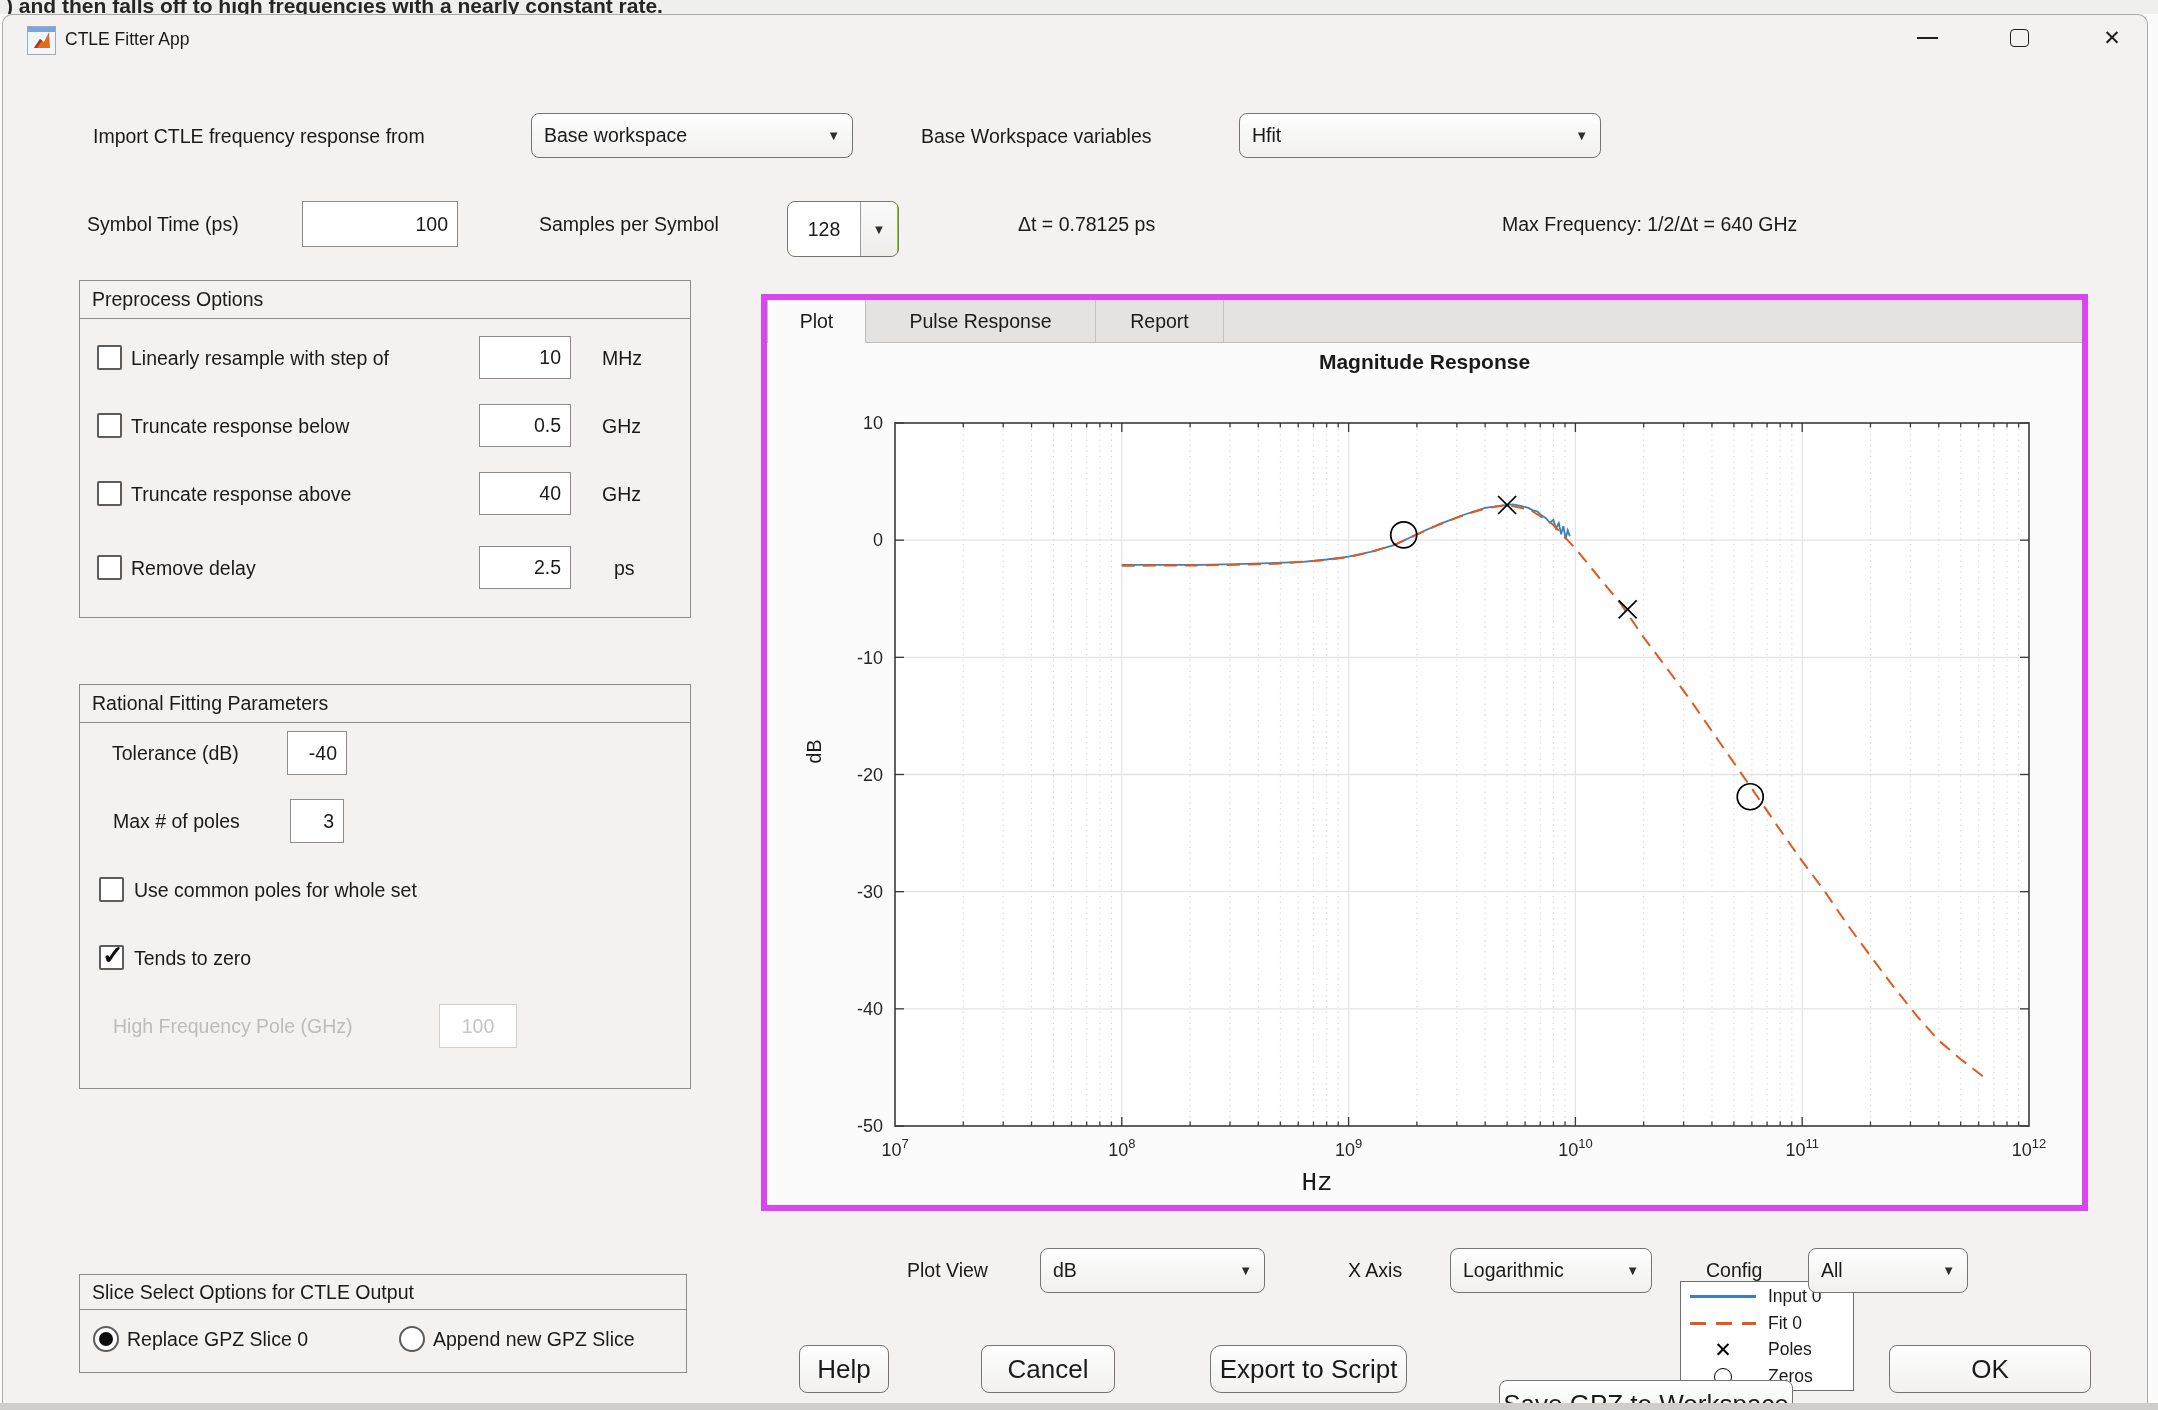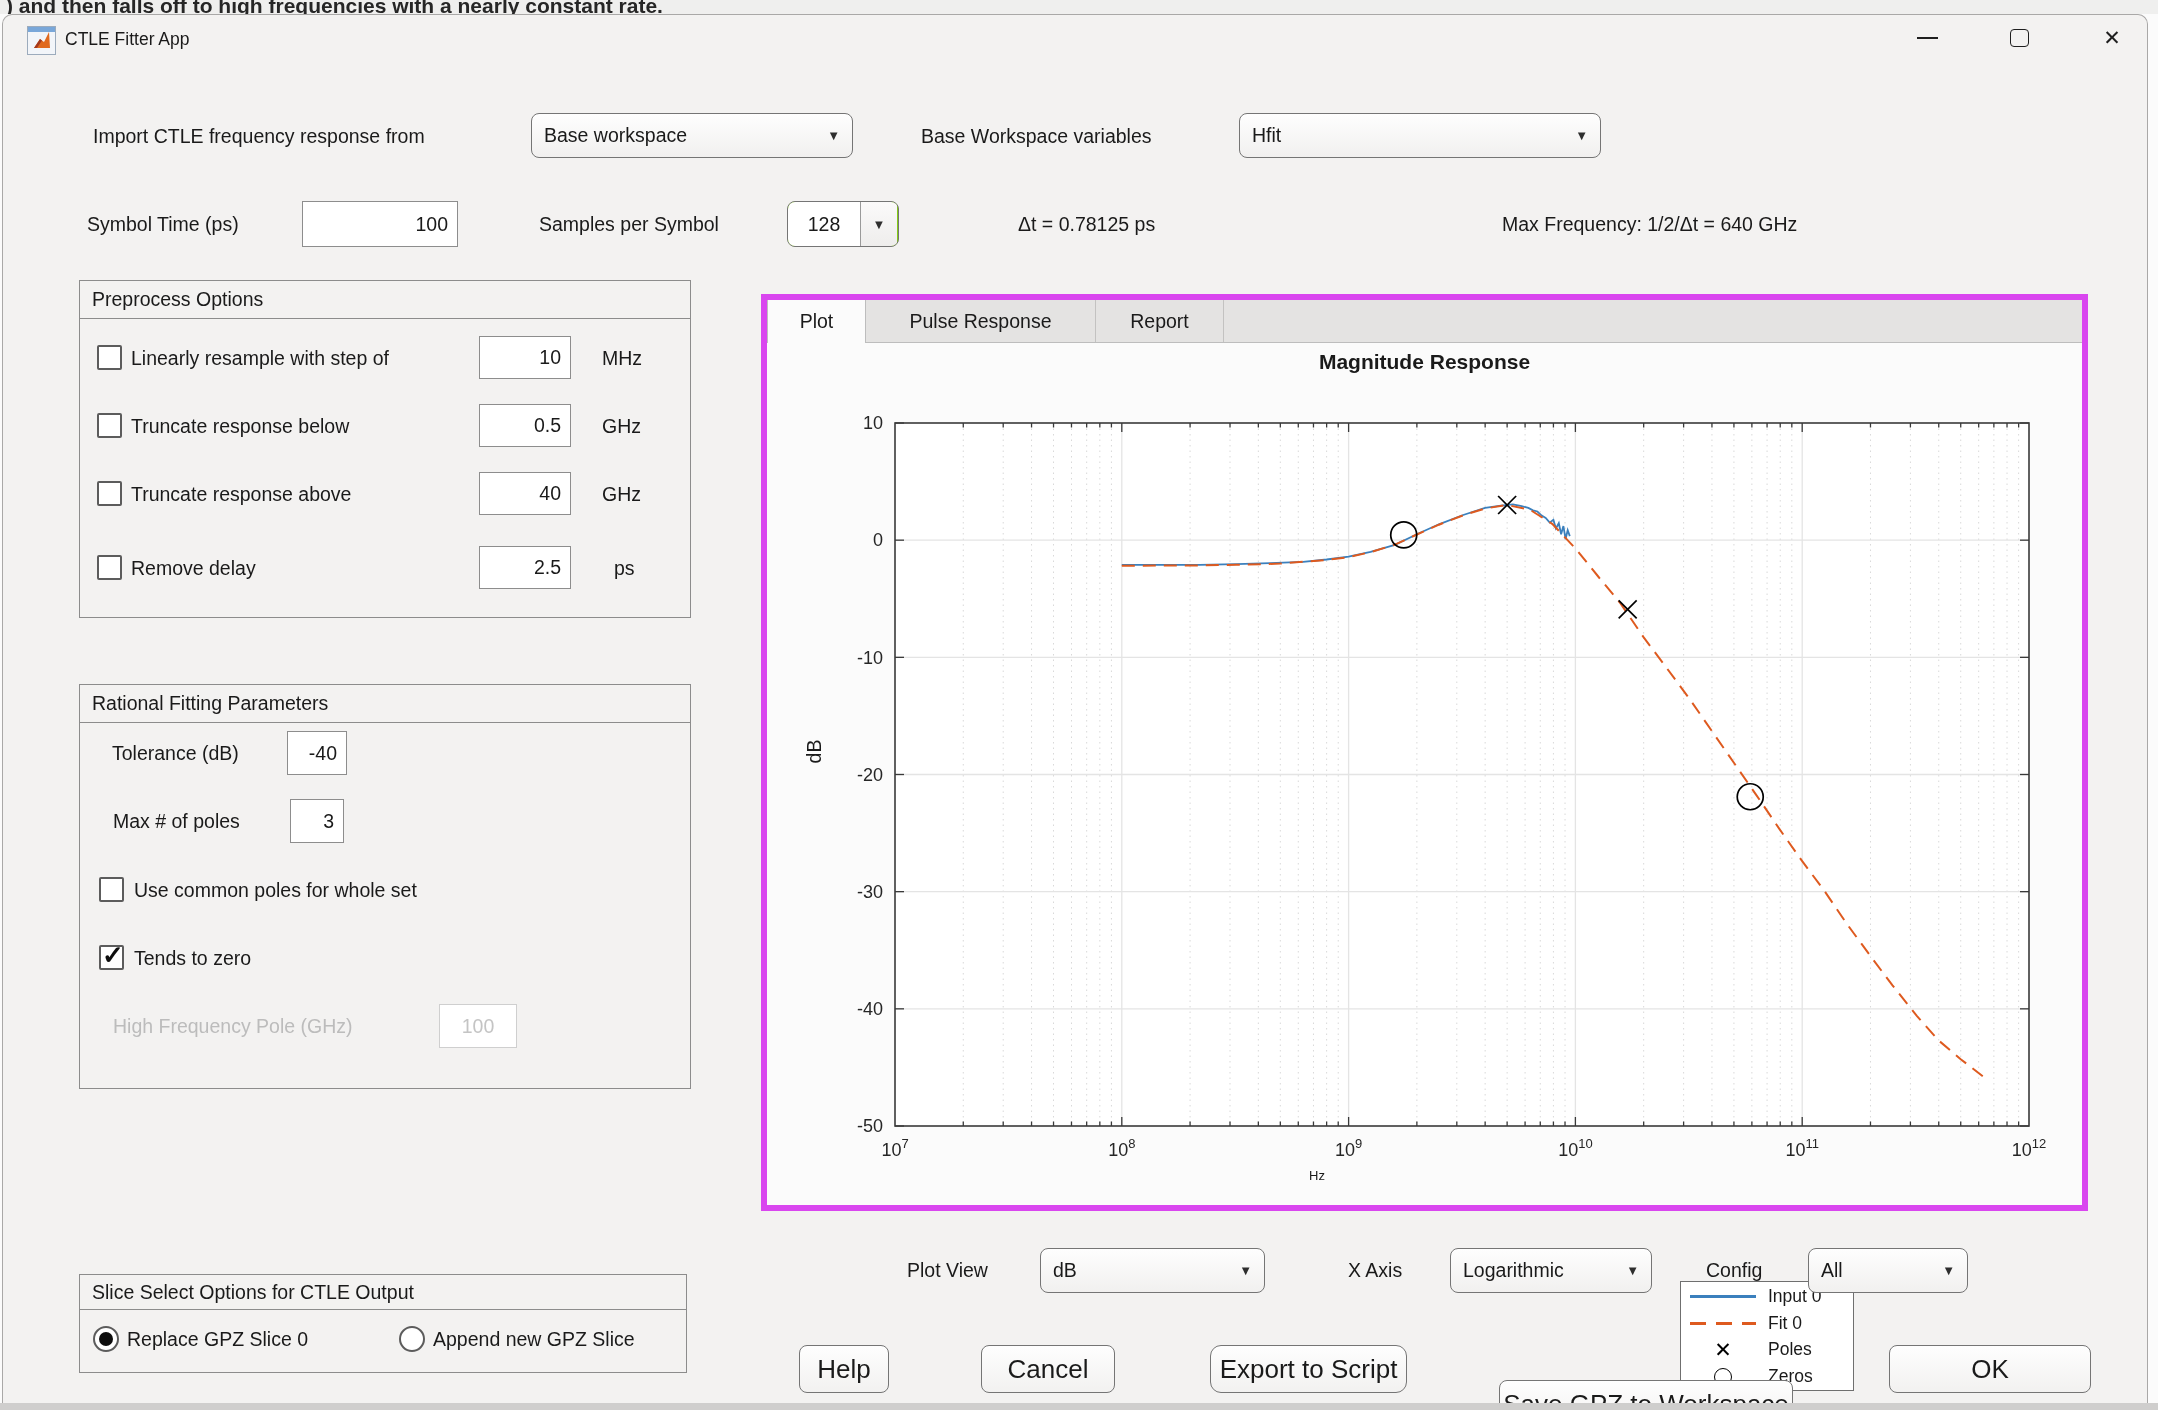--- a/index.html
+++ b/index.html
@@ -30,21 +30,21 @@
   .dd .arr{font-size:13px;color:#2e2e2e;margin-left:8px;}
   .btn{position:absolute;height:48px;border:1.7px solid #757575;border-radius:8px;
        background:linear-gradient(#fefefe,#f2f1f0);display:flex;align-items:center;justify-content:center;
        font-size:26px;box-sizing:border-box;text-align:center;}
   .field{position:absolute;background:#fff;border:1.5px solid #8d8d8d;display:flex;align-items:center;
          font-size:19.5px;box-sizing:border-box;}
   .field.num{justify-content:flex-end;padding-right:9px;}
   .field.ctr{justify-content:center;}
   .field.disabled{border-color:#cfcfcf;color:#c4c4c4;}
   
-  .combo{position:absolute;height:46px;border:1.7px solid #757575;border-radius:8px;overflow:hidden;
+  .combo{position:absolute;height:56px;border:1.7px solid #757575;border-radius:8px;overflow:hidden;
          display:flex;box-sizing:border-box;background:#84cc16;}
   .combo .cfield{width:72px;display:flex;align-items:center;justify-content:center;font-size:19.5px;background:#fff;}
   .combo .cbtn{width:36px;display:flex;align-items:center;justify-content:center;
                background:linear-gradient(#fbfafa,#eeedec);border-left:1.5px solid #9a9a9a;font-size:13px;color:#2e2e2e;}
   
   .panel{position:absolute;border:1.5px solid #8c8c8c;box-sizing:border-box;}
   .panel-h{height:38px;border-bottom:1.5px solid #8c8c8c;display:flex;align-items:center;
            padding-left:12px;font-size:19.5px;box-sizing:border-box;}
   
   .cb{position:absolute;width:25px;height:25px;background:#fff;border:2px solid #5c5c5c;border-radius:2px;box-sizing:border-box;}
@@ -55,21 +55,21 @@
   .gray{color:#bcbcbc;}
   
   #tabpanel{position:absolute;left:758px;top:279px;width:1327px;height:917px;background:#fbfbfb;
             border:6px solid #d946ef;box-sizing:border-box;}
   #tabstrip{position:absolute;left:0;top:0;width:100%;height:43px;background:#e4e3e2;border-bottom:1px solid #bdbdbd;box-sizing:border-box;}
   .tab{position:absolute;top:0;height:42px;display:flex;align-items:center;justify-content:center;
        font-size:19.5px;border-right:1px solid #c3c2c1;box-sizing:border-box;background:#e4e3e2;}
   .tab.active{background:#fbfbfb;height:43px;border-right:1px solid #bdbdbd;border-left:1px solid #bdbdbd;}
   #plot-title{position:absolute;left:0;top:50px;width:100%;text-align:center;font-size:21px;font-weight:bold;}
   #ylab{position:absolute;left:36px;top:440px;font-size:19.5px;transform:rotate(-90deg);}
-  #xlab{position:absolute;left:0;top:868px;width:970px;text-align:center;font-size:13px;}
+  #xlab{position:absolute;left:0;top:868px;width:970px;text-align:center;font-size:26px;font-family:Liberation Mono, monospace;}
   #plot-svg{position:absolute;left:128px;top:123px;overflow:visible;}
   
   #legend{position:absolute;left:913px;top:981px;width:174px;height:110px;background:#fff;
           border:1px solid #6f6f6f;box-sizing:border-box;}
   .lg-row{position:absolute;left:0;width:100%;height:27px;display:flex;align-items:center;}
   .lg-swatch{width:66px;margin-left:9px;display:flex;align-items:center;justify-content:center;flex:none;}
   .lg-line{width:66px;height:2.4px;}
   .lg-x{font-size:21px;line-height:20px;color:#000;}
   .lg-o{width:18px;height:18px;border:1.7px solid #000;border-radius:50%;box-sizing:border-box;}
   .lg-txt{font-size:17.5px;margin-left:12px;white-space:nowrap;}

